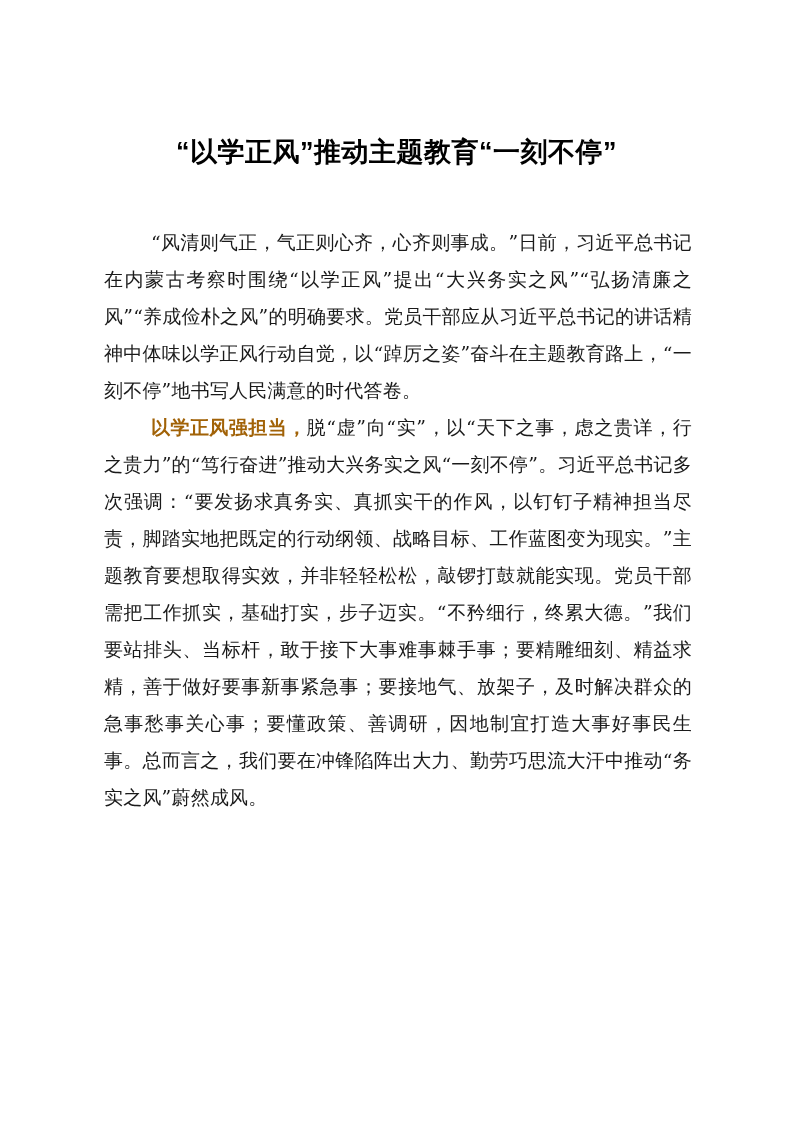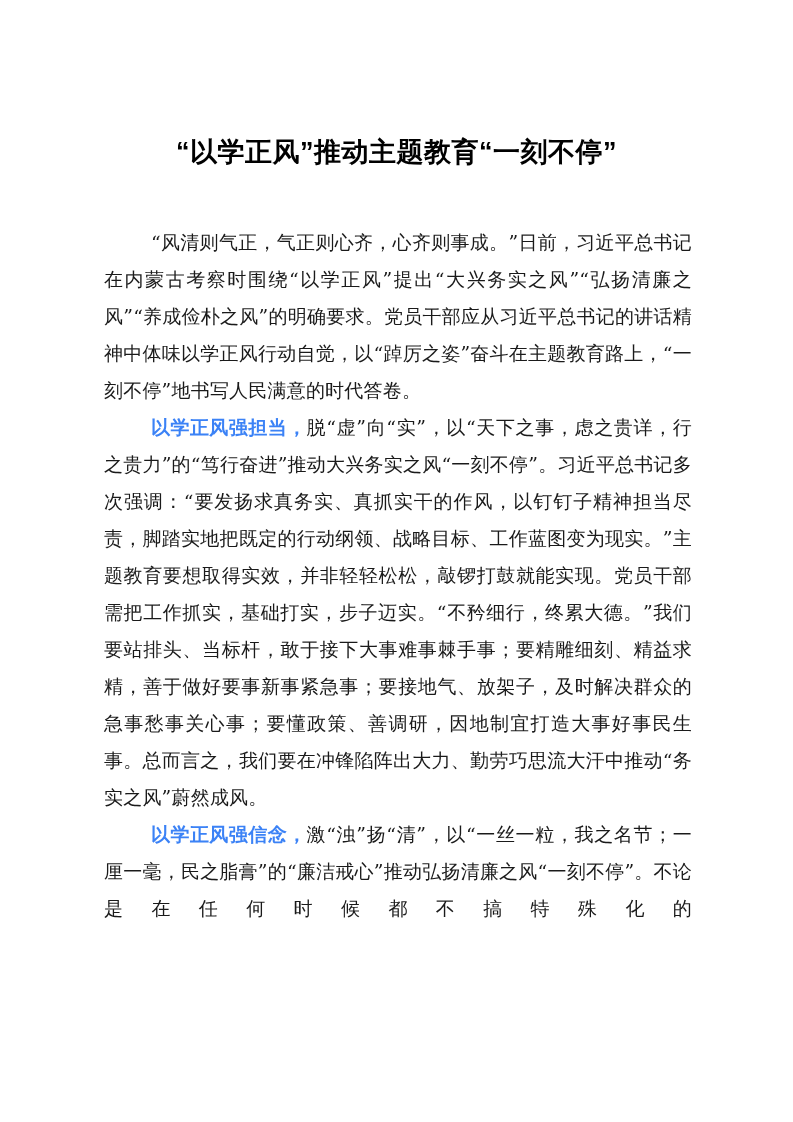--- a/index.html
+++ b/index.html
@@ -53,33 +53,32 @@
     text-indent: 47px;
     letter-spacing: 0.2px;
   }
   .para.truncated {
     text-align-last: justify;
   }
   .lead {
     font-family: Liberation Sans, sans-serif;
     font-weight: bold;
     letter-spacing: 0px;
-    color: #3b82f6;
+    color: #a16207;
   }
 </style>
 </head>
 <body>
 
 <div class="page">
 
   <div class="doc-title">“以学正风”推动主题教育“一刻不停”</div>
 
   <div class="body-block">
 
     <p class="para"><span>“风清则气正，气正则心齐，心齐则事成。”日前，习近平总书记在内蒙古考察时围绕“以学正风”提出“大兴务实之风”“弘扬清廉之风”“养成俭朴之风”的明确要求。党员干部应从习近平总书记的讲话精神中体味以学正风行动自觉，以“踔厉之姿”奋斗在主题教育路上，“一刻不停”地书写人民满意的时代答卷。</span></p>
 
     <p class="para"><span class="lead">以学正风强担当，</span><span>脱“虚”向“实”，以“天下之事，虑之贵详，行之贵力”的“笃行奋进”推动大兴务实之风“一刻不停”。习近平总书记多次强调：“要发扬求真务实、真抓实干的作风，以钉钉子精神担当尽责，脚踏实地把既定的行动纲领、战略目标、工作蓝图变为现实。”主题教育要想取得实效，并非轻轻松松，敲锣打鼓就能实现。党员干部需把工作抓实，基础打实，步子迈实。“不矜细行，终累大德。”我们要站排头、当标杆，敢于接下大事难事棘手事；要精雕细刻、精益求精，善于做好要事新事紧急事；要接地气、放架子，及时解决群众的急事愁事关心事；要懂政策、善调研，因地制宜打造大事好事民生事。总而言之，我们要在冲锋陷阵出大力、勤劳巧思流大汗中推动“务实之风”蔚然成风。</span></p>
 
-    <p class="para truncated"><span class="lead">以学正风强信念，</span><span>激“浊”扬“清”，以“一丝一粒，我之名节；一厘一毫，民之脂膏”的“廉洁戒心”推动弘扬清廉之风“一刻不停”。不论是在任何时候都不搞特殊化的</span></p>
 
   </div>
 
 </div>
 
 </body></html>

